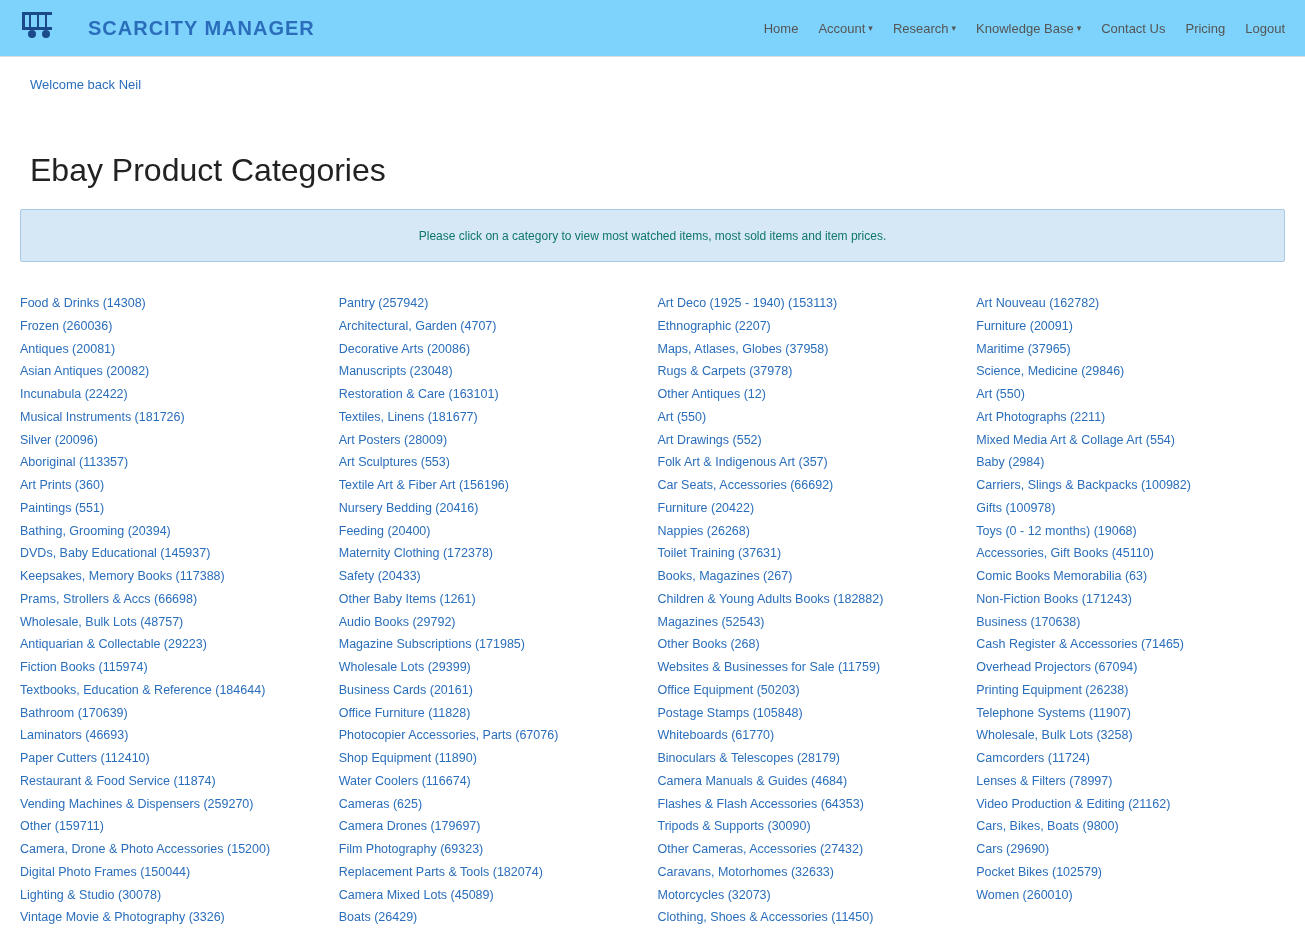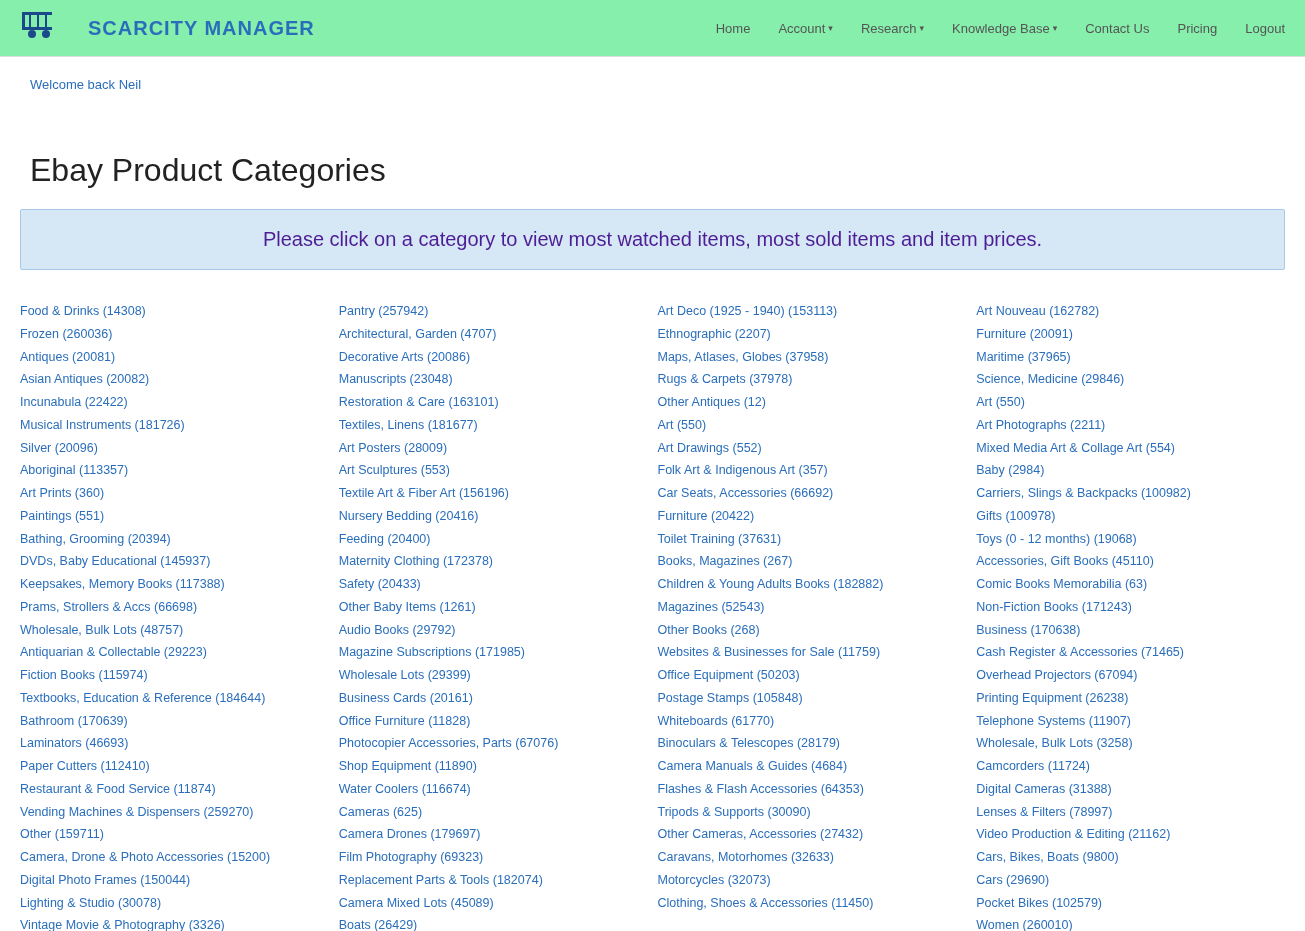--- a/index.html
+++ b/index.html
@@ -5,41 +5,41 @@
     * { margin: 0; padding: 0; box-sizing: border-box; }
     body { font-family: Arial, sans-serif; font-size: 13px; color: #333; background: #fff; }
 
     
     #header {
       display: flex;
       align-items: center;
       justify-content: space-between;
       padding: 8px 20px;
       border-bottom: 1px solid #ddd;
-      background: #86efac;
+      background: #7dd3fc;
     }
     #logo-area {
       display: flex;
       align-items: center;
       gap: 8px;
     }
     #logo-icon {
       width: 60px;
       height: 40px;
     }
     #logo-text {
       font-size: 20px;
       font-weight: bold;
       color: #2a6ebb;
       letter-spacing: 1px;
     }
     #nav {
       display: flex;
       align-items: center;
-      gap: 28px;
+      gap: 20px;
     }
     .nav-item {
       color: #555;
       font-size: 13px;
       cursor: pointer;
       display: flex;
       align-items: center;
       gap: 3px;
     }
     .nav-arrow { font-size: 9px; }
@@ -67,22 +67,22 @@
     
     #banner {
       margin: 0 20px 20px 20px;
       background: #d6e8f5;
       border: 1px solid #a8c9e8;
       padding: 18px;
       text-align: center;
       border-radius: 2px;
     }
     #banner-text {
-      font-size: 20px;
-      color: #4c1d95;
+      font-size: 12px;
+      color: #0f766e;
     }
 
     
     #categories {
       padding: 10px 20px;
       display: grid;
       grid-template-columns: repeat(4, 1fr);
       gap: 2px 10px;
     }
     .cat-link {
@@ -221,20 +221,21 @@
       <a class="cat-link">Art Deco (1925 - 1940) (153113)</a>
       <a class="cat-link">Ethnographic (2207)</a>
       <a class="cat-link">Maps, Atlases, Globes (37958)</a>
       <a class="cat-link">Rugs &amp; Carpets (37978)</a>
       <a class="cat-link">Other Antiques (12)</a>
       <a class="cat-link">Art (550)</a>
       <a class="cat-link">Art Drawings (552)</a>
       <a class="cat-link">Folk Art &amp; Indigenous Art (357)</a>
       <a class="cat-link">Car Seats, Accessories (66692)</a>
       <a class="cat-link">Furniture (20422)</a>
+      <a class="cat-link">Nappies (26268)</a>
       <a class="cat-link">Toilet Training (37631)</a>
       <a class="cat-link">Books, Magazines (267)</a>
       <a class="cat-link">Children &amp; Young Adults Books (182882)</a>
       <a class="cat-link">Magazines (52543)</a>
       <a class="cat-link">Other Books (268)</a>
       <a class="cat-link">Websites &amp; Businesses for Sale (11759)</a>
       <a class="cat-link">Office Equipment (50203)</a>
       <a class="cat-link">Postage Stamps (105848)</a>
       <a class="cat-link">Whiteboards (61770)</a>
       <a class="cat-link">Binoculars &amp; Telescopes (28179)</a>
@@ -261,21 +262,20 @@
       <a class="cat-link">Accessories, Gift Books (45110)</a>
       <a class="cat-link">Comic Books Memorabilia (63)</a>
       <a class="cat-link">Non-Fiction Books (171243)</a>
       <a class="cat-link">Business (170638)</a>
       <a class="cat-link">Cash Register &amp; Accessories (71465)</a>
       <a class="cat-link">Overhead Projectors (67094)</a>
       <a class="cat-link">Printing Equipment (26238)</a>
       <a class="cat-link">Telephone Systems (11907)</a>
       <a class="cat-link">Wholesale, Bulk Lots (3258)</a>
       <a class="cat-link">Camcorders (11724)</a>
-      <a class="cat-link">Digital Cameras (31388)</a>
       <a class="cat-link">Lenses &amp; Filters (78997)</a>
       <a class="cat-link">Video Production &amp; Editing (21162)</a>
       <a class="cat-link">Cars, Bikes, Boats (9800)</a>
       <a class="cat-link">Cars (29690)</a>
       <a class="cat-link">Pocket Bikes (102579)</a>
       <a class="cat-link">Women (260010)</a>
     </div>
   </div>
 
 </body></html>

